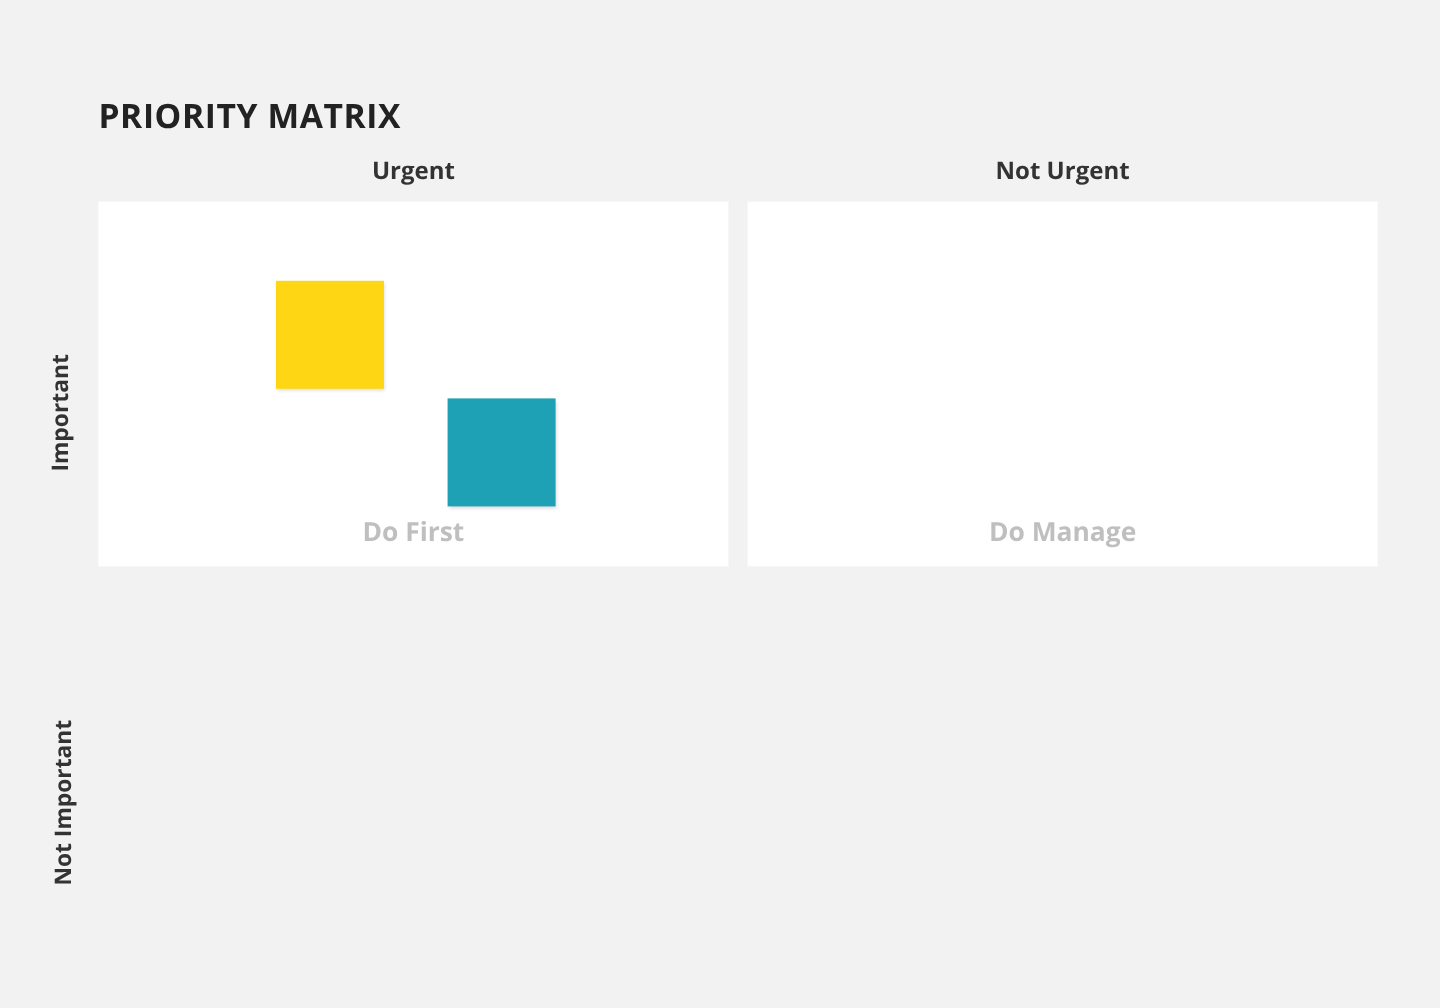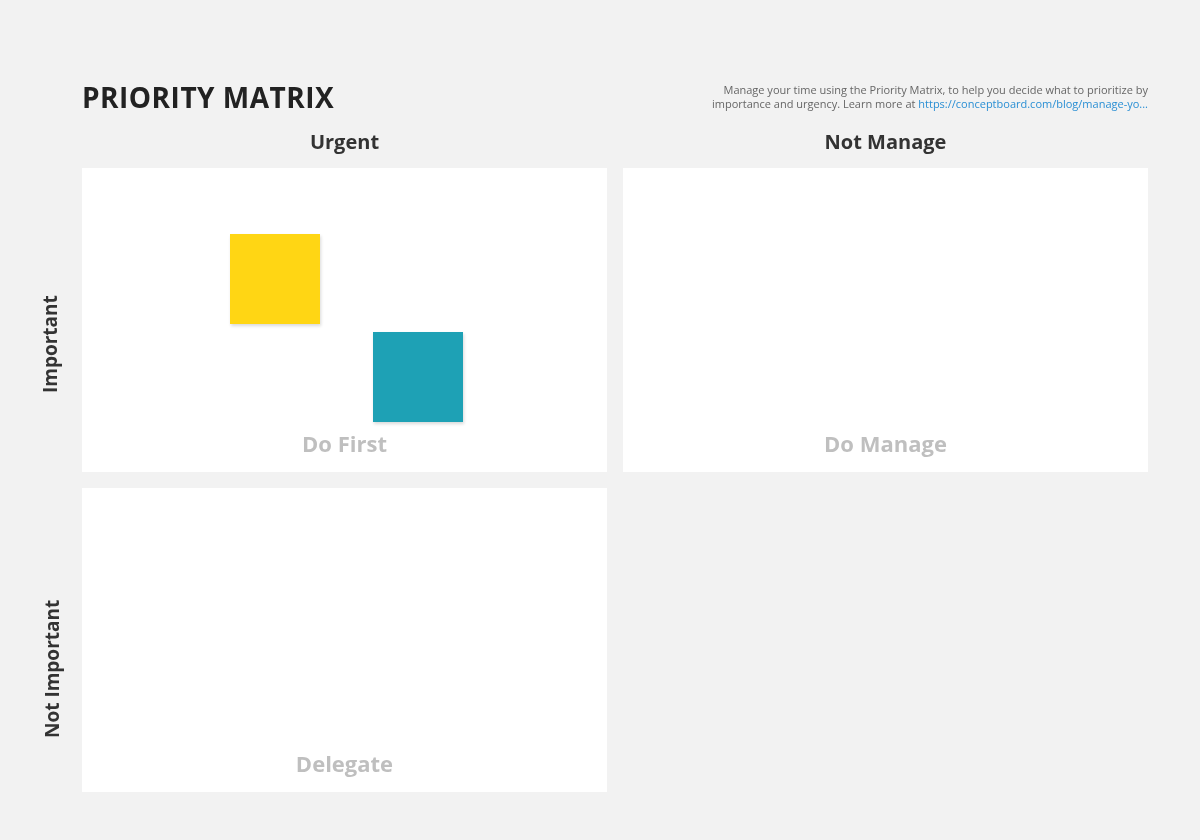--- a/index.html
+++ b/index.html
@@ -11,21 +11,21 @@
       position: relative;
       overflow: hidden;
     }
     .header {
       position: absolute;
       top: 78px;
       left: 82px;
       right: 52px;
       display: flex;
       justify-content: space-between;
-      align-items: center;
+      align-items: flex-end;
     }
     .title {
       font-size: 28px;
       font-weight: 700;
       letter-spacing: 0.5px;
       color: #222;
     }
     .desc {
       max-width: 450px;
       text-align: right;
@@ -112,38 +112,32 @@
       background: #1ea1b5;
       left: 291px;
       top: 164px;
     }
   </style>
 </head>
 <body>
 
 <div class="header">
   <div class="title">PRIORITY MATRIX</div>
-  <div class="desc">
-    <span>Manage your time using the Priority Matrix, to help you decide what to prioritize by importance and urgency. Learn more at </span><a>https://conceptboard.com/blog/manage-yo...</a>
-  </div>
 </div>
 
 <div class="col-headers">
   <div class="col-header">Urgent</div>
-  <div class="col-header">Not Manage</div>
+  <div class="col-header">Not Urgent</div>
 </div>
 
 <div class="row-label important">Important</div>
 <div class="row-label not-important">Not Important</div>
 
 <div class="grid">
   <div class="quadrant">
     <div class="sticky yellow"></div>
     <div class="sticky teal"></div>
     <div class="quadrant-label">Do First</div>
   </div>
   <div class="quadrant">
     <div class="quadrant-label">Do Manage</div>
   </div>
-  <div class="quadrant">
-    <div class="quadrant-label">Delegate</div>
-  </div>
 </div>
 
 </body></html>

